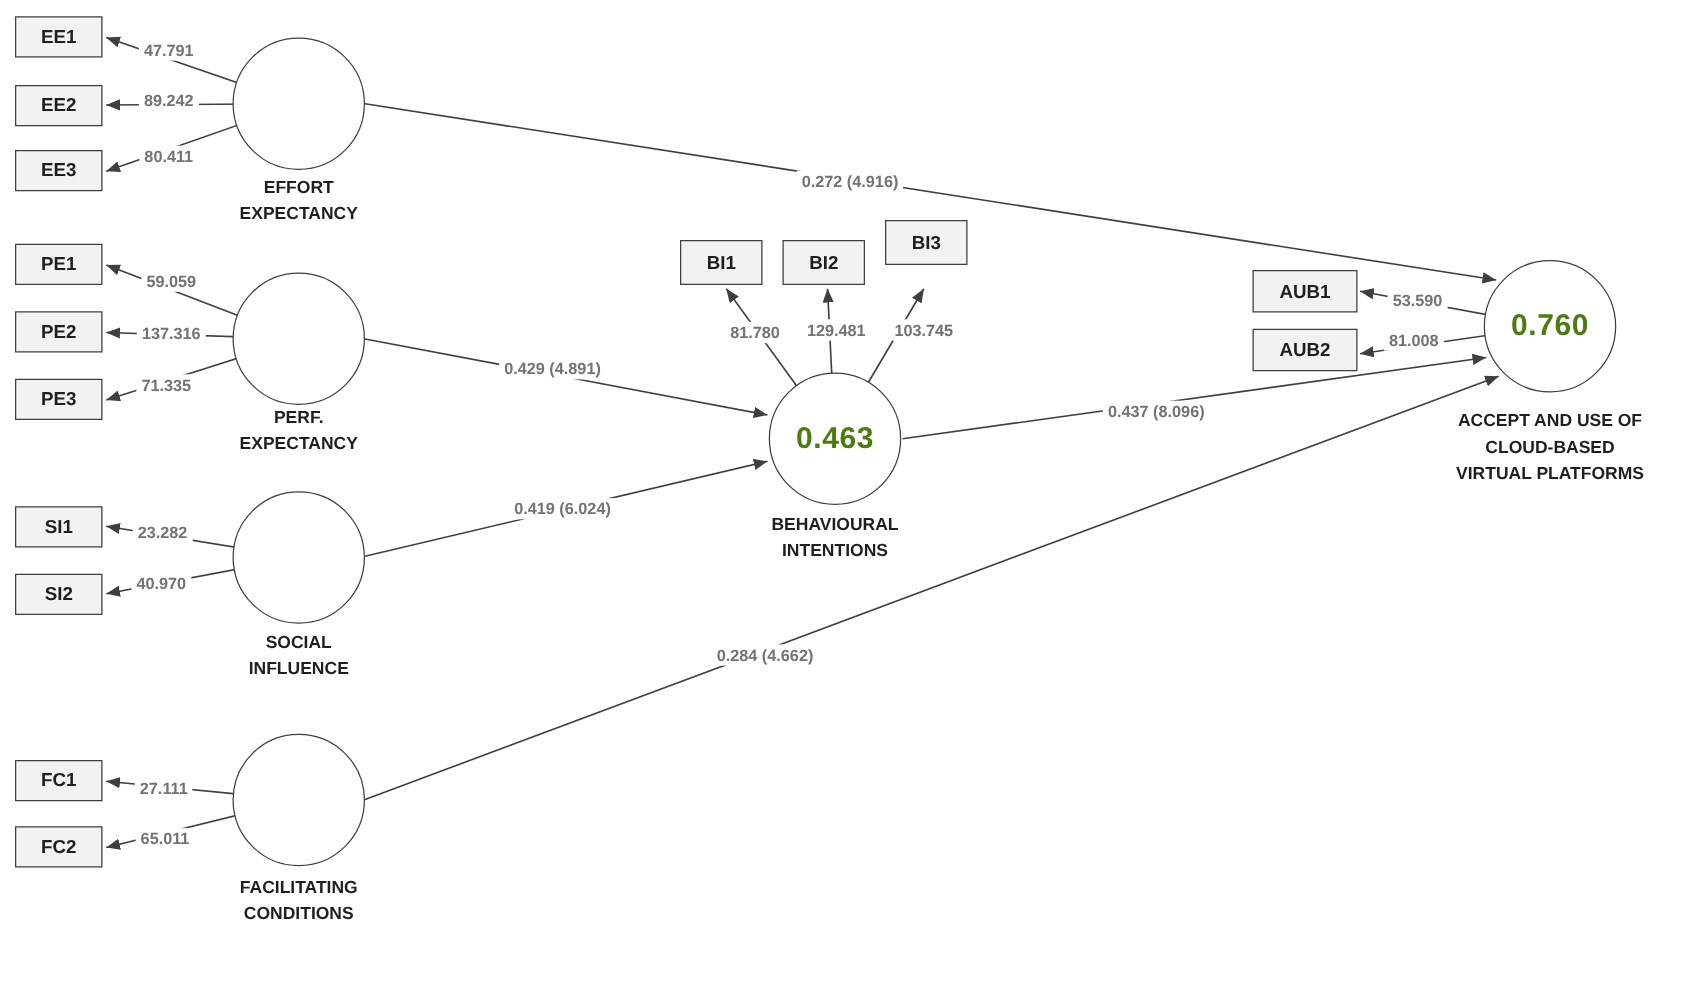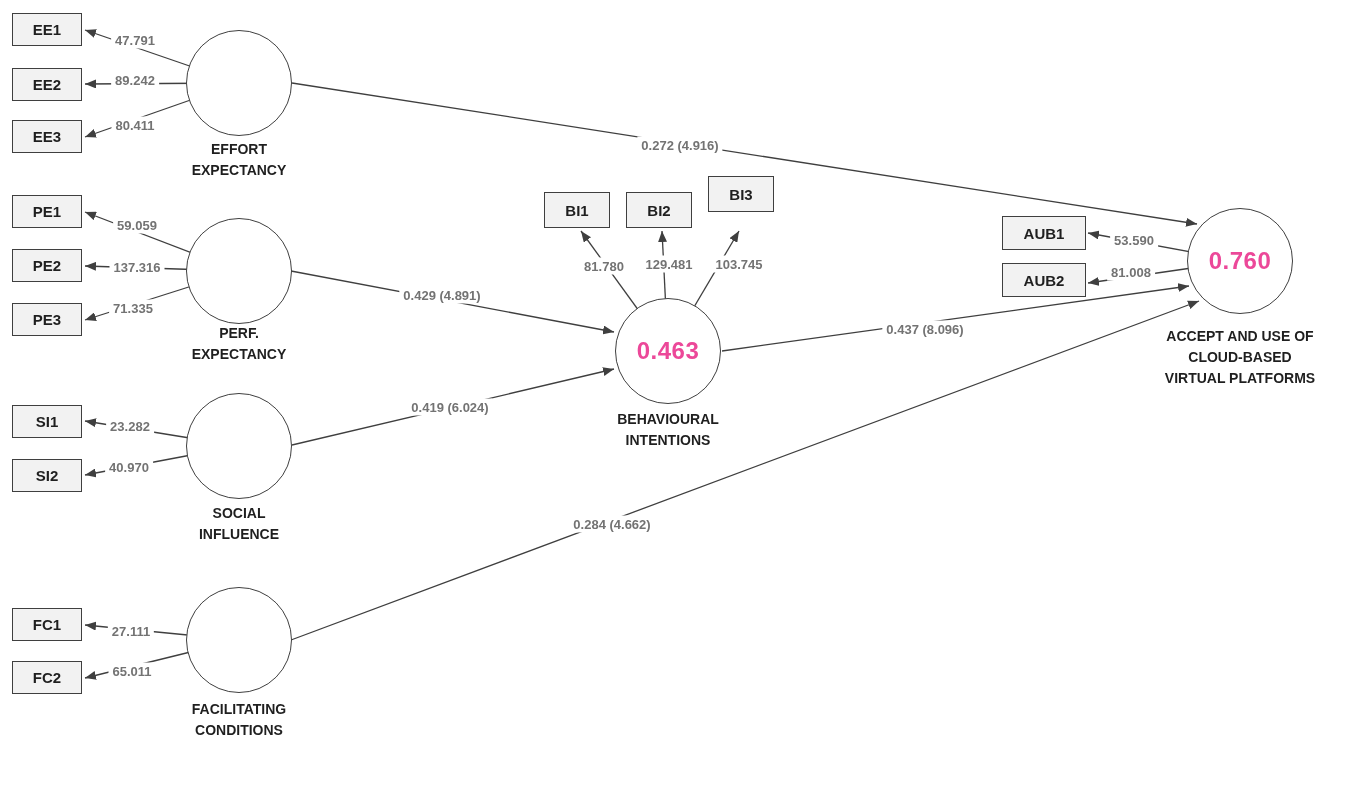--- a/index.html
+++ b/index.html
@@ -14,21 +14,21 @@
     display:flex;align-items:center;justify-content:center;
     font-size:15px;color:#1f1f1f;
   }
   .box.bi{width:66px;height:36px;}
   .box.aub{width:84px;height:34px;}
   .circle{
     position:absolute;width:106px;height:106px;border-radius:50%;
     background:#ffffff;border:1.4px solid #3f3f3f;box-sizing:border-box;
     display:flex;align-items:center;justify-content:center;
   }
-  .r2{font-size:24px;color:#ec4899;letter-spacing:0.5px;}
+  .r2{font-size:24px;color:#4d7c0f;letter-spacing:0.5px;}
   .construct-label{
     position:absolute;transform:translateX(-50%);
     width:max-content;text-align:center;font-size:14px;line-height:21px;
     white-space:pre-line;color:#1f1f1f;
   }
   .num{
     position:absolute;transform:translate(-50%,-50%);
     background:#ffffff;padding:1px 4px;font-size:13px;white-space:nowrap;
     color:#737373;
   }

